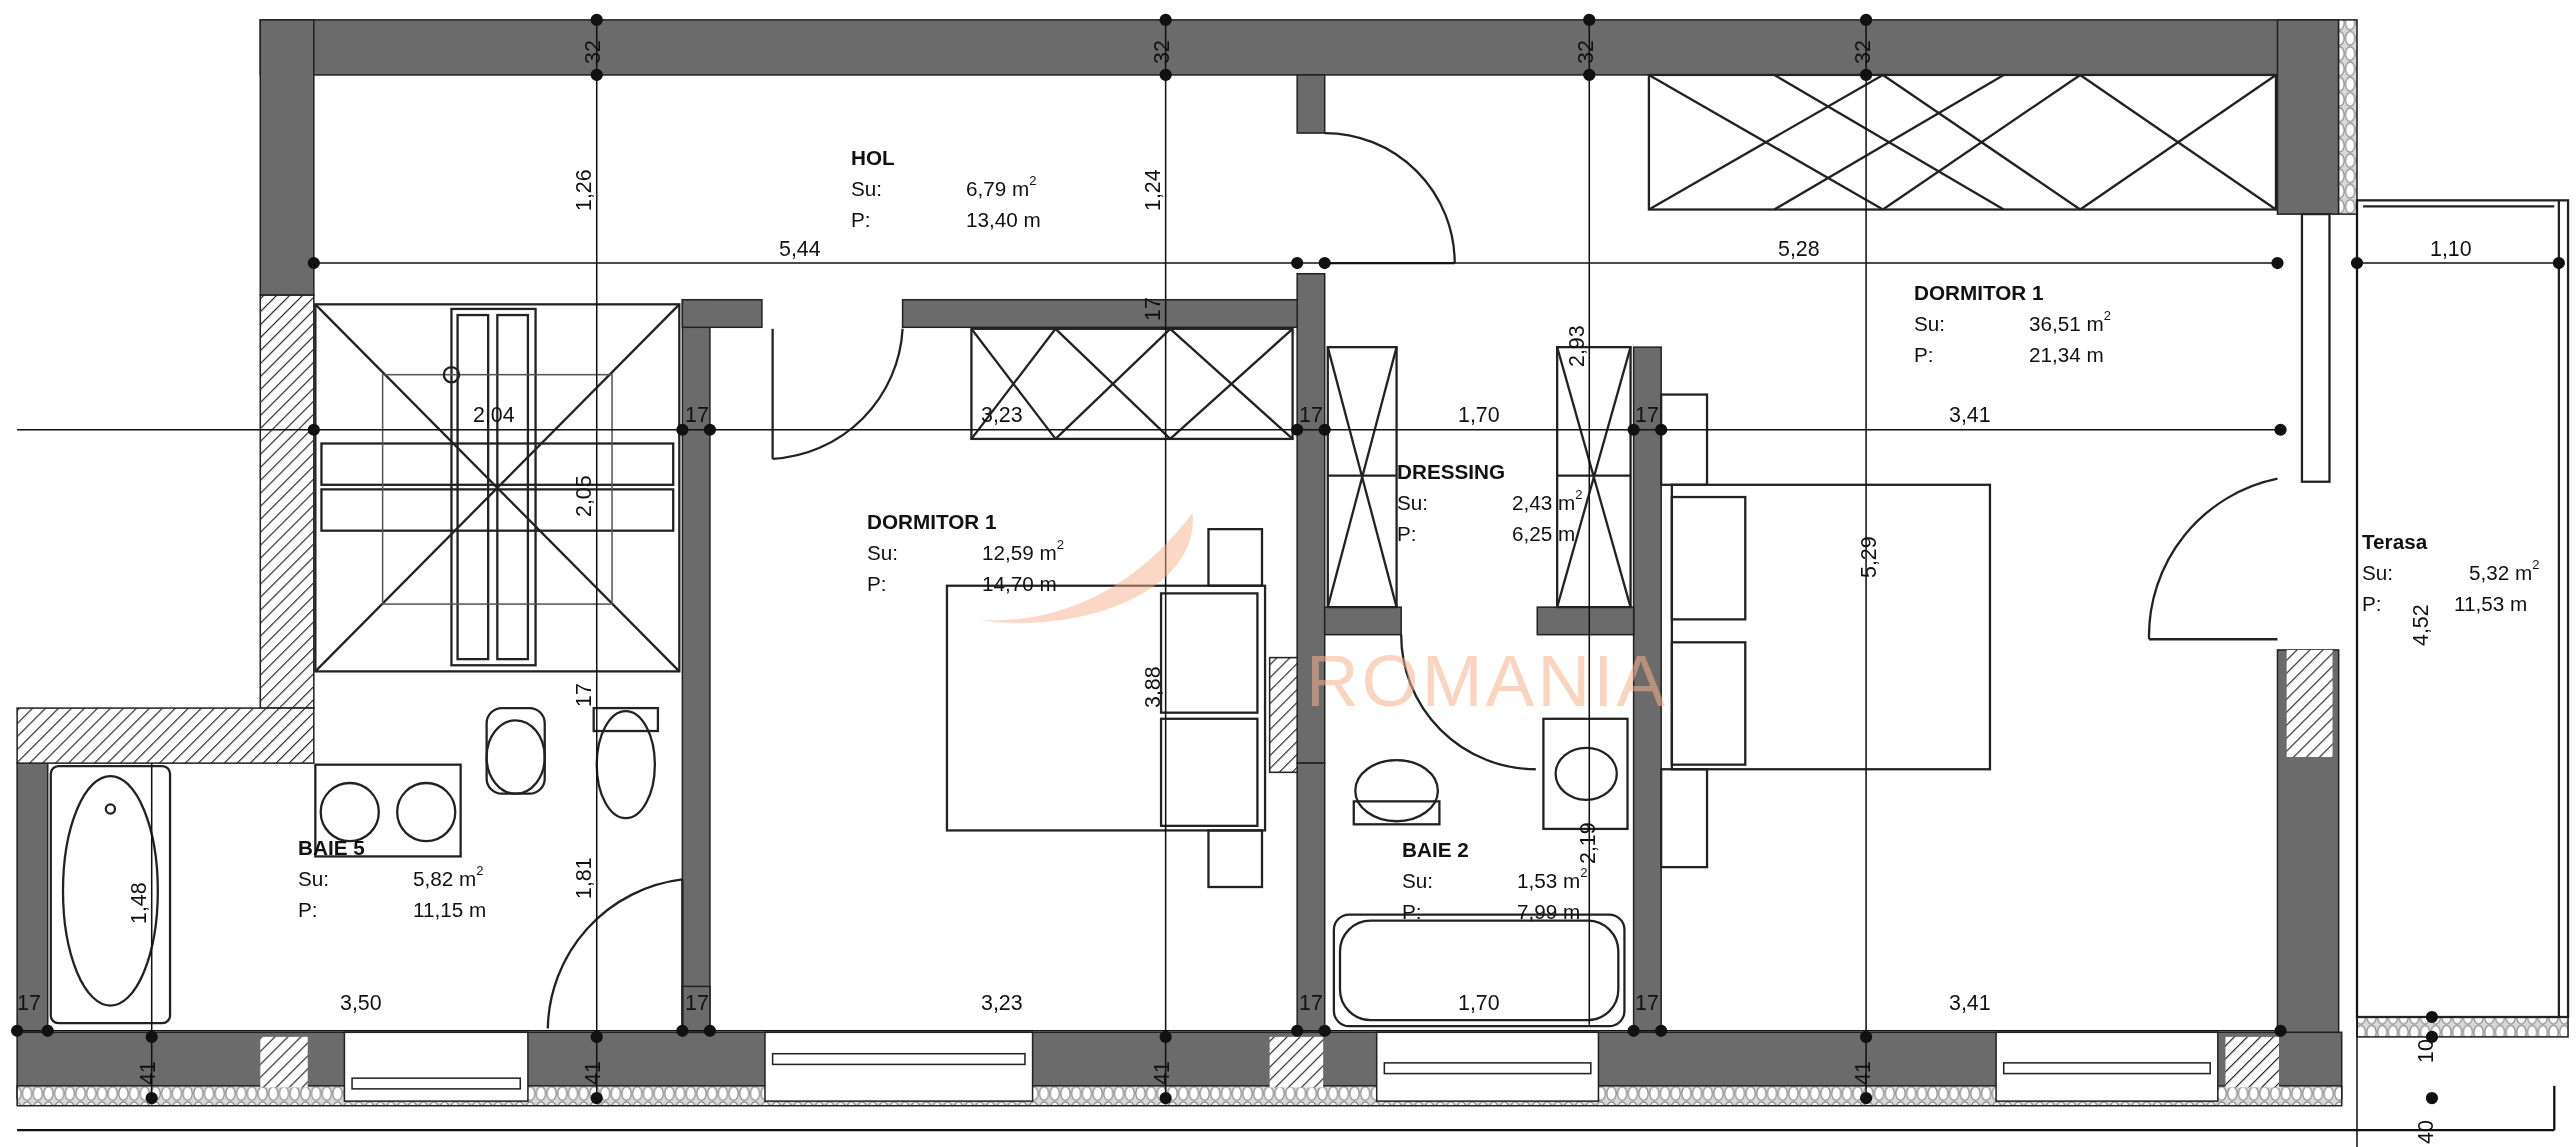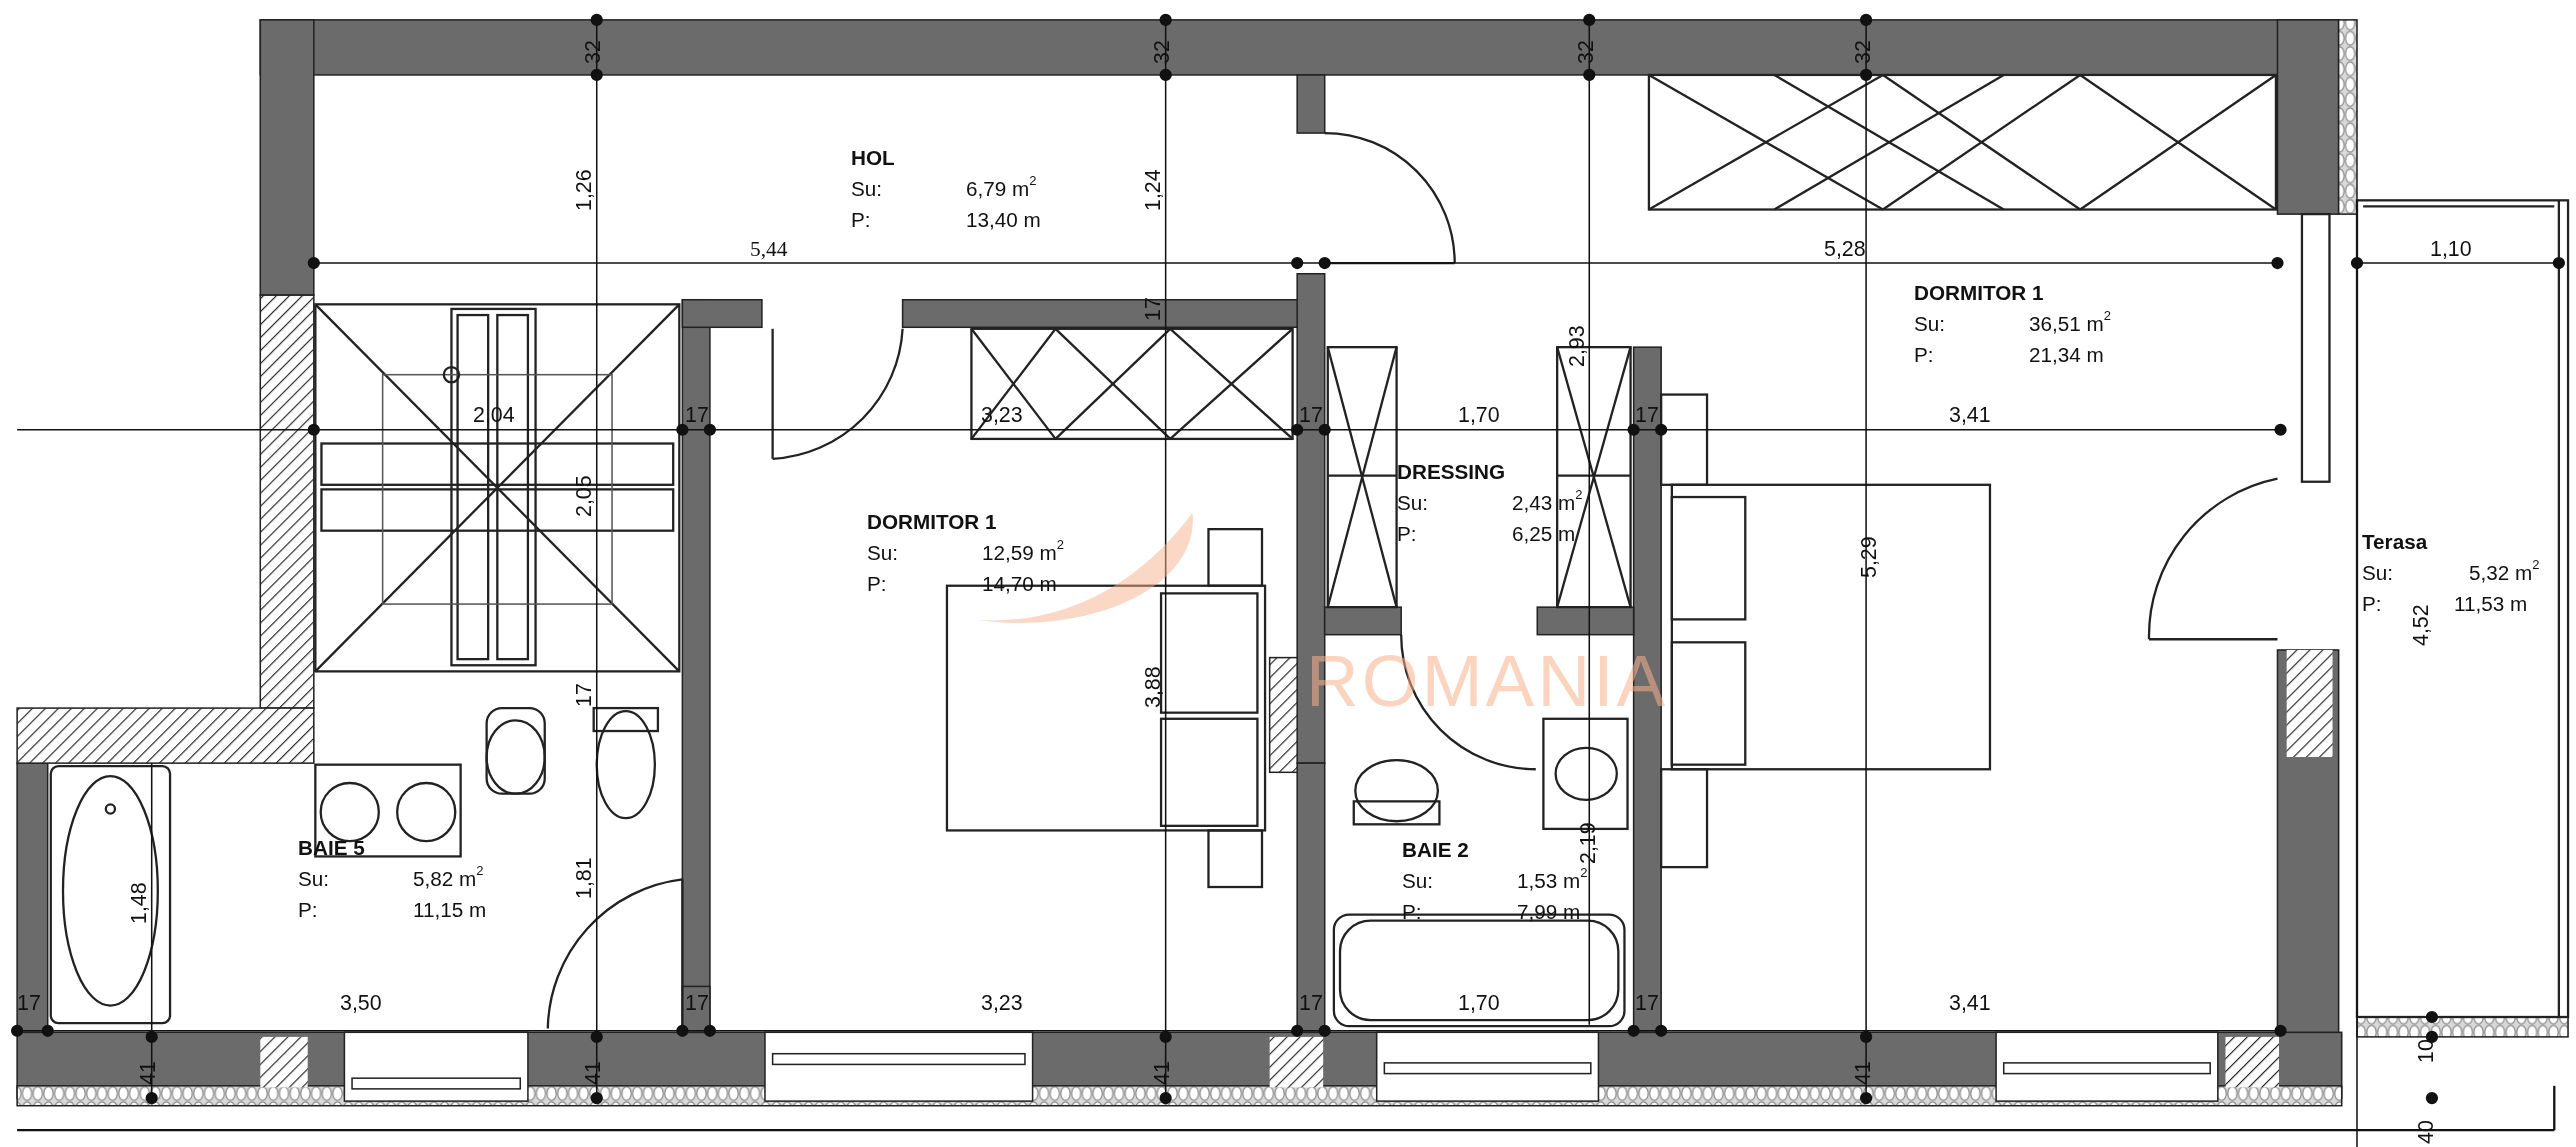--- a/index.html
+++ b/index.html
@@ -331,22 +331,22 @@
 </div>
 
 <span class="dim v" style="left:581px; top:64px;">32</span>
 <span class="dim v" style="left:1150px; top:64px;">32</span>
 <span class="dim v" style="left:1574px; top:64px;">32</span>
 <span class="dim v" style="left:1851px; top:64px;">32</span>
 
 <span class="dim v" style="left:572px; top:211px;">1,26</span>
 <span class="dim v" style="left:1141px; top:211px;">1,24</span>
 
-<span class="dim" style="left:750px; top:237px;font-family:Liberation Serif, serif;">5,44</span>
-<span class="dim" style="left:1778px; top:237px;margin-left:46px;">5,28</span>
+<span class="dim" style="left:779px; top:237px;">5,44</span>
+<span class="dim" style="left:1778px; top:237px;">5,28</span>
 <span class="dim" style="left:2430px; top:237px;">1,10</span>
 
 <span class="dim" style="left:473px; top:403px;">2,04</span>
 <span class="dim" style="left:685px; top:403px;">17</span>
 <span class="dim" style="left:981px; top:403px;">3,23</span>
 <span class="dim" style="left:1299px; top:403px;">17</span>
 <span class="dim" style="left:1458px; top:403px;">1,70</span>
 <span class="dim" style="left:1635px; top:403px;">17</span>
 <span class="dim" style="left:1949px; top:403px;">3,41</span>
 

